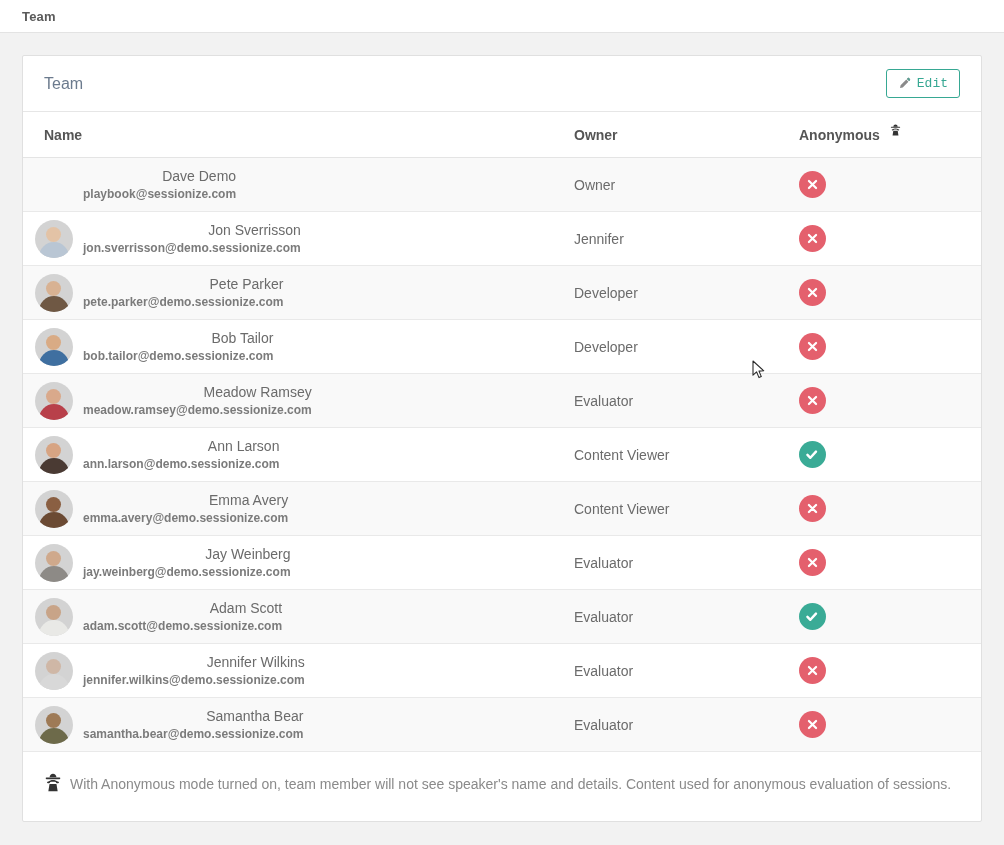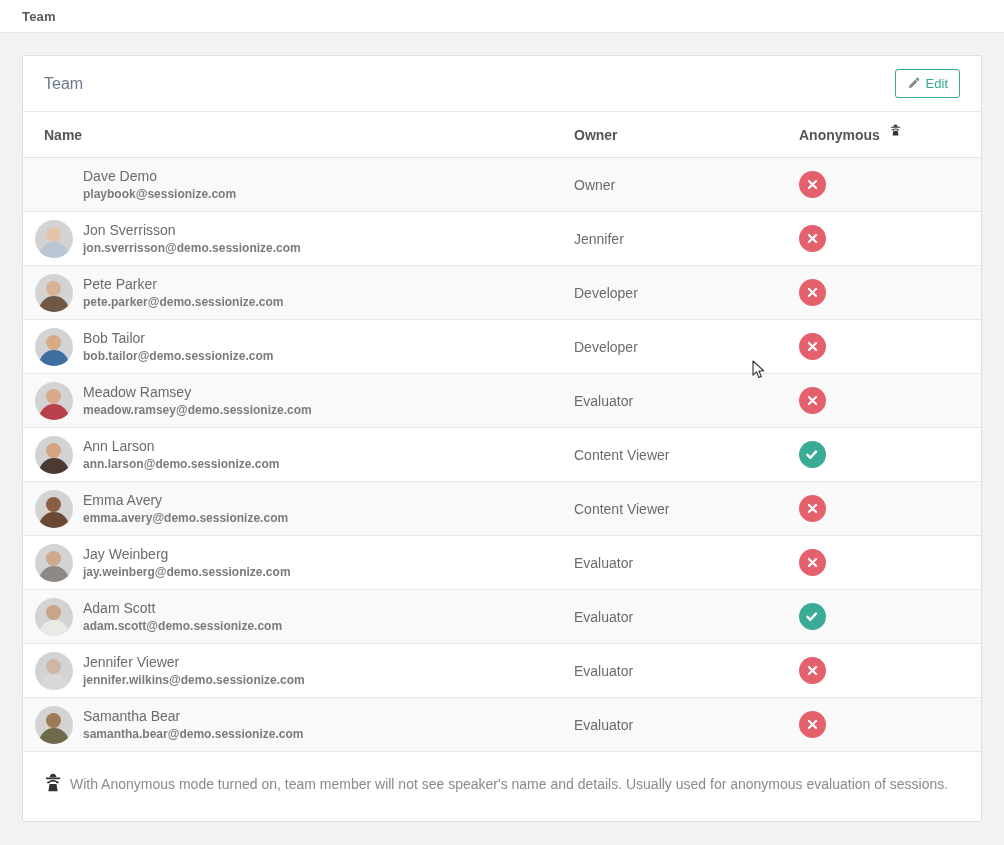--- a/index.html
+++ b/index.html
@@ -67,21 +67,21 @@
     background: #ffffff;
     color: #37a893;
     border-radius: 3px;
     height: 29px;
     padding: 0 11px;
     font-size: 13px;
     display: flex;
     align-items: center;
     gap: 6px;
     cursor: pointer;
-    font-family: Liberation Sans, sans-serif;
+    font-family: Liberation Mono, monospace;
     line-height: 1;
   }
   .edit-btn svg { display:block; }
 
   
   table.team {
     width: 100%;
     border-collapse: collapse;
     table-layout: fixed;
   }
@@ -144,20 +144,21 @@
     width: 30px; height: 20px;
     border-radius: 15px 15px 0 0;
     left: 4px; top: 22px;
   }
 
   .person { line-height: 1.35; }
   .person .pname {
     font-size: 14px;
     color: #6b6b6b;
     display: block;
+    text-align: right;
   }
   .person .pmail {
     font-size: 12px;
     color: #7b7b7b;
     display: block;
     font-weight: bold;
   }
 
   .role-cell {
     font-size: 14px;
@@ -420,21 +421,21 @@
               </span></td>
           </tr>
           <tr class="even">
             <td>
               <div class="name-cell">
                 <div class="avatar" style="background: rgb(211, 211, 211);">
                   <div class="body" style="background: rgb(216, 216, 216);"></div>
                   <div class="head" style="background: rgb(207, 183, 166);"></div>
                 </div>
                 <div class="person">
-                  <span class="pname">Jennifer Viewer</span>
+                  <span class="pname">Jennifer Wilkins</span>
                   <span class="pmail">jennifer.wilkins@demo.sessionize.com</span>
                 </div>
               </div>
             </td>
             <td class="role-cell">Evaluator</td>
             <td class="anon-cell"><span class="statusicon no">
                 <svg width="13" height="13" viewBox="0 0 16 16">
                   <path d="M3.6 3.6l8.8 8.8M12.4 3.6l-8.8 8.8" fill="none" stroke="#fff" stroke-width="2.7" stroke-linecap="round"></path>
                 </svg>
               </span></td>
@@ -464,21 +465,21 @@
 
     <div class="card-note">
       <span>
         <svg width="18" height="19" viewBox="0 0 20 22">
           <path d="M10 1c2.3 0 3.6 1.5 4 4H6c.4-2.5 1.7-4 4-4z" fill="#333"></path>
           <rect x="1.5" y="5.2" width="17" height="1.9" rx=".9" fill="#333"></rect>
           <path d="M10 8.2c-2.2 0-4 .8-5.4 1.6L3 10.4c.1.9.8 1.6 1.8 1.6 1 0 1.8-.6 2-1.5.9-.3 2-.5 3.2-.5s2.3.2 3.2.5c.2.9 1 1.5 2 1.5 1 0 1.7-.7 1.8-1.6l-1.6-.6C14 9 12.2 8.2 10 8.2z" fill="#333"></path>
           <path d="M6 12.6h8l1.4 8.4H4.6L6 12.6z" fill="#333"></path>
         </svg>
       </span>
-      <span>With Anonymous mode turned on, team member will not see speaker's name and details. Usually used for anonymous evaluation of sessions.</span>
+      <span>With Anonymous mode turned on, team member will not see speaker's name and details. Content used for anonymous evaluation of sessions.</span>
     </div>
 
   </div>
 </div>
 
 <div class="cursor">
   <svg width="14" height="20" viewBox="0 0 14 20">
     <path d="M1 1 L1 15.2 L4.6 11.9 L7 17.6 L9.3 16.6 L7 11.1 L11.8 10.8 Z" fill="#ffffff" stroke="#2b2b2b" stroke-width="1.1" stroke-linejoin="round"></path>
   </svg>
 </div>

